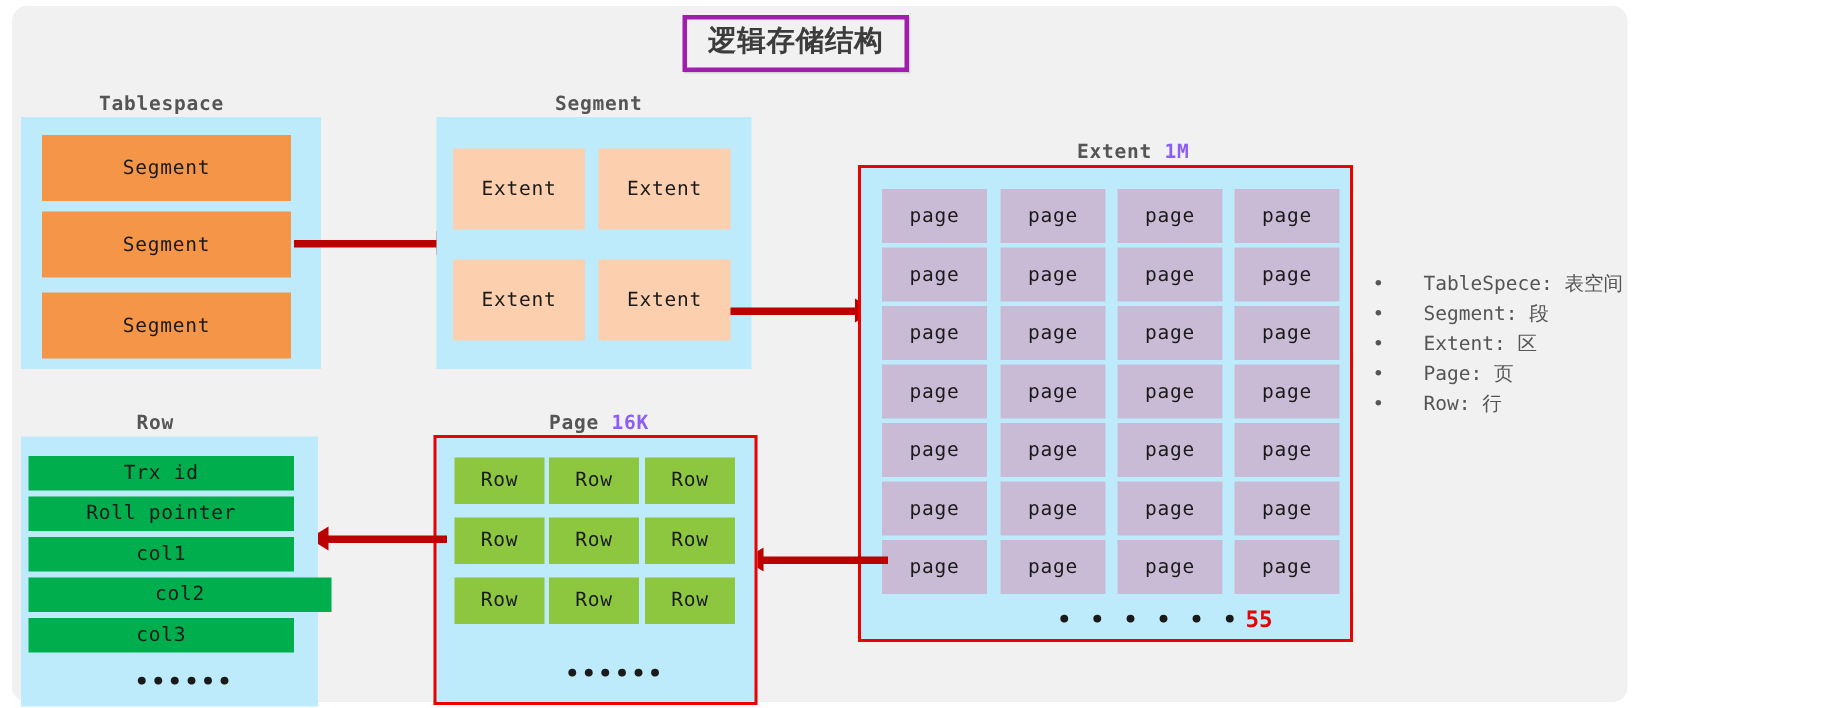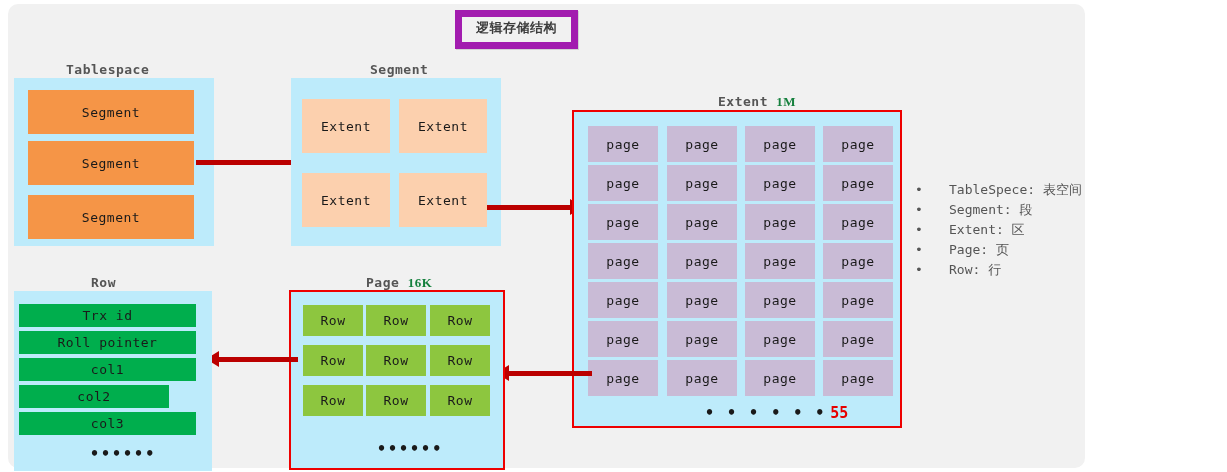--- a/index.html
+++ b/index.html
@@ -25,41 +25,41 @@
     border-radius: 10px;
   }
 
   
   .title-box {
     position: absolute;
     left: 455px;
     top: 10px;
     padding: 4px 14px 6px 14px;
     background: #f1f1f1;
-    border: 7px solid #a21caf;
+    border: 3px solid #a21caf;
     box-shadow: 1px 1px 0 rgba(0,0,0,0.12);
     font-family: "DejaVu Sans", "Liberation Sans", sans-serif;
-    font-size: 13px;
+    font-size: 19px;
     font-weight: 600;
     color: #3c3c3c;
     letter-spacing: 0.5px;
     line-height: 1.15;
     white-space: nowrap;
   }
 
   
   .caption {
     position: absolute;
     font-size: 13px;
     font-weight: bold;
     color: #555555;
     white-space: nowrap;
     letter-spacing: 0.5px;
   }
-  .caption .accent { color: #15803d; font-family: Liberation Serif, serif; }
+  .caption .accent { color: #8b5cf6; }
 
   
   .bluebox {
     position: absolute;
     background: #bdebfb;
     box-sizing: border-box;
   }
   .bluebox.redborder { border: 2px solid #ee0000; background: #bdebfb; }
 
   
@@ -230,21 +230,21 @@
   <div class="arrow-head left" style="left:206px; top:351px;"></div>
 
   <div class="caption" style="left:91px; top:275px;">
     <span>Row</span>
   </div>
   <div class="bluebox" style="left:14px; top:291px; width:198px; height:180px;"></div>
 
   <div class="cell rowdark" style="left:19px; top:331px; width:177px; height:23px;">Roll pointer</div>
   <div class="cell rowdark" style="left:19px; top:304px; width:177px; height:23px;">Trx id</div>
   <div class="cell rowdark" style="left:19px; top:358px; width:177px; height:23px;">col1</div>
-  <div class="cell rowdark" style="left:19px; top:385px; width:150px; height:23px;">col2</div>
+  <div class="cell rowdark" style="left:19px; top:385px; width:202px; height:23px;">col2</div>
   <div class="cell rowdark" style="left:19px; top:412px; width:177px; height:23px;">col3</div>
 
   <div class="dots" style="left:90px; top:445px;">••••••</div>
 
   <div class="legend">
     <div class="legend-item">
       <span class="legend-bullet">•</span>
       <span class="legend-text">TableSpece: 表空间</span>
     </div>
     <div class="legend-item">

